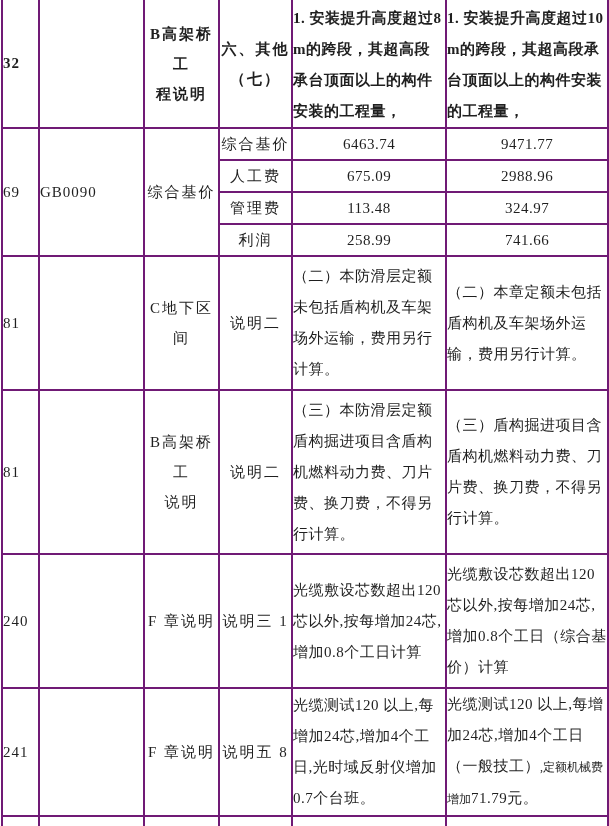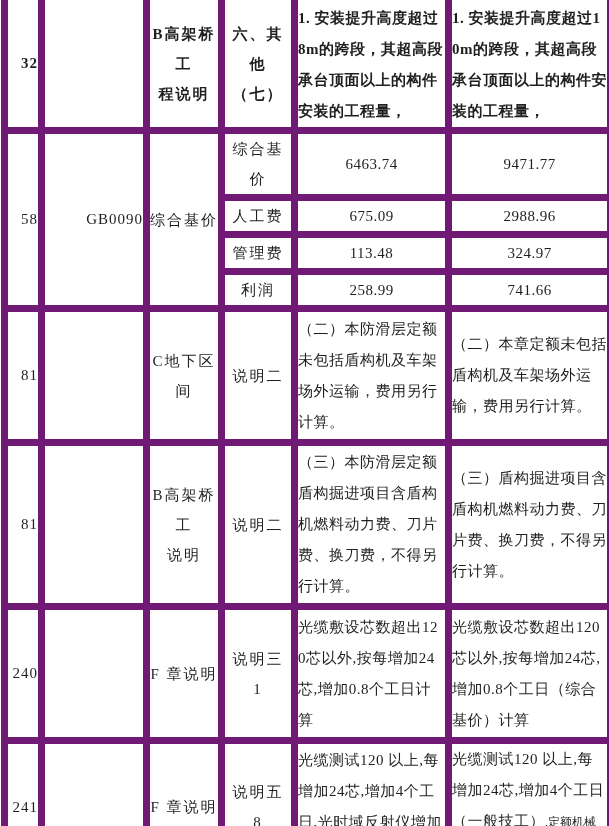--- a/index.html
+++ b/index.html
@@ -6,30 +6,30 @@
   .page {
     position:relative; width:609px; height:826px; background:#ffffff;
     overflow:hidden; font-family:"Liberation Serif","DejaVu Serif",serif;
     color:#1f1f1f;
   }
   table.tbl {
     position:absolute; left:1px; top:0;
     border-collapse:collapse; table-layout:fixed; width:606px;
   }
   table.tbl td {
-    border:7px solid #701a75; padding:0; overflow:hidden;
+    border:2px solid #701a75; padding:0; overflow:hidden;
     font-size:15px; color:#1f1f1f;
   }
   tr.rfirst td { border-top:none;font-weight:bold; }
   tr.rlast td { border-bottom:none; }
   td.cc {
     text-align:center; vertical-align:middle; white-space:pre-line;
     line-height:30px; letter-spacing:2px;
   }
-  td.num { text-align:right; vertical-align:middle; letter-spacing:1px; }
+  td.num { text-align:left; vertical-align:middle; letter-spacing:1px; }
   td.val { text-align:center; vertical-align:middle; letter-spacing:0.5px;margin-top:44px; }
   td.txt {
     text-align:left; vertical-align:middle; line-height:31px;
     padding:2px 5px 2px 7px; word-break:break-all; letter-spacing:0.5px;
   }
   tr.r1 td.txt { vertical-align:top; padding-top:3px; }
   .small-inline { font-size:12px; letter-spacing:0; }
   tr.h1 { height:127px; }
   tr.hsub { height:32px; }
   tr.h3 { height:134px; }
@@ -58,21 +58,21 @@
       <td class="num"></td>
       <td class="cc">B高架桥工
 程说明</td>
       <td class="cc">六、其他
 （七）</td>
       <td class="txt">1. 安装提升高度超过8m的跨段，其超高段承台顶面以上的构件安装的工程量，</td>
       <td class="txt">1. 安装提升高度超过10m的跨段，其超高段承台顶面以上的构件安装的工程量，</td>
     </tr>
 
     <tr class="hsub">
-      <td class="num" rowspan="4">58</td>
+      <td class="num" rowspan="4">69</td>
       <td class="num" rowspan="4">GB0090</td>
       <td class="cc" rowspan="4">综合基价</td>
       <td class="cc">综合基价</td>
       <td class="val">6463.74</td>
       <td class="val">9471.77</td>
     </tr>
     <tr class="hsub">
       <td class="cc">人工费</td>
       <td class="val">675.09</td>
       <td class="val">2988.96</td>

